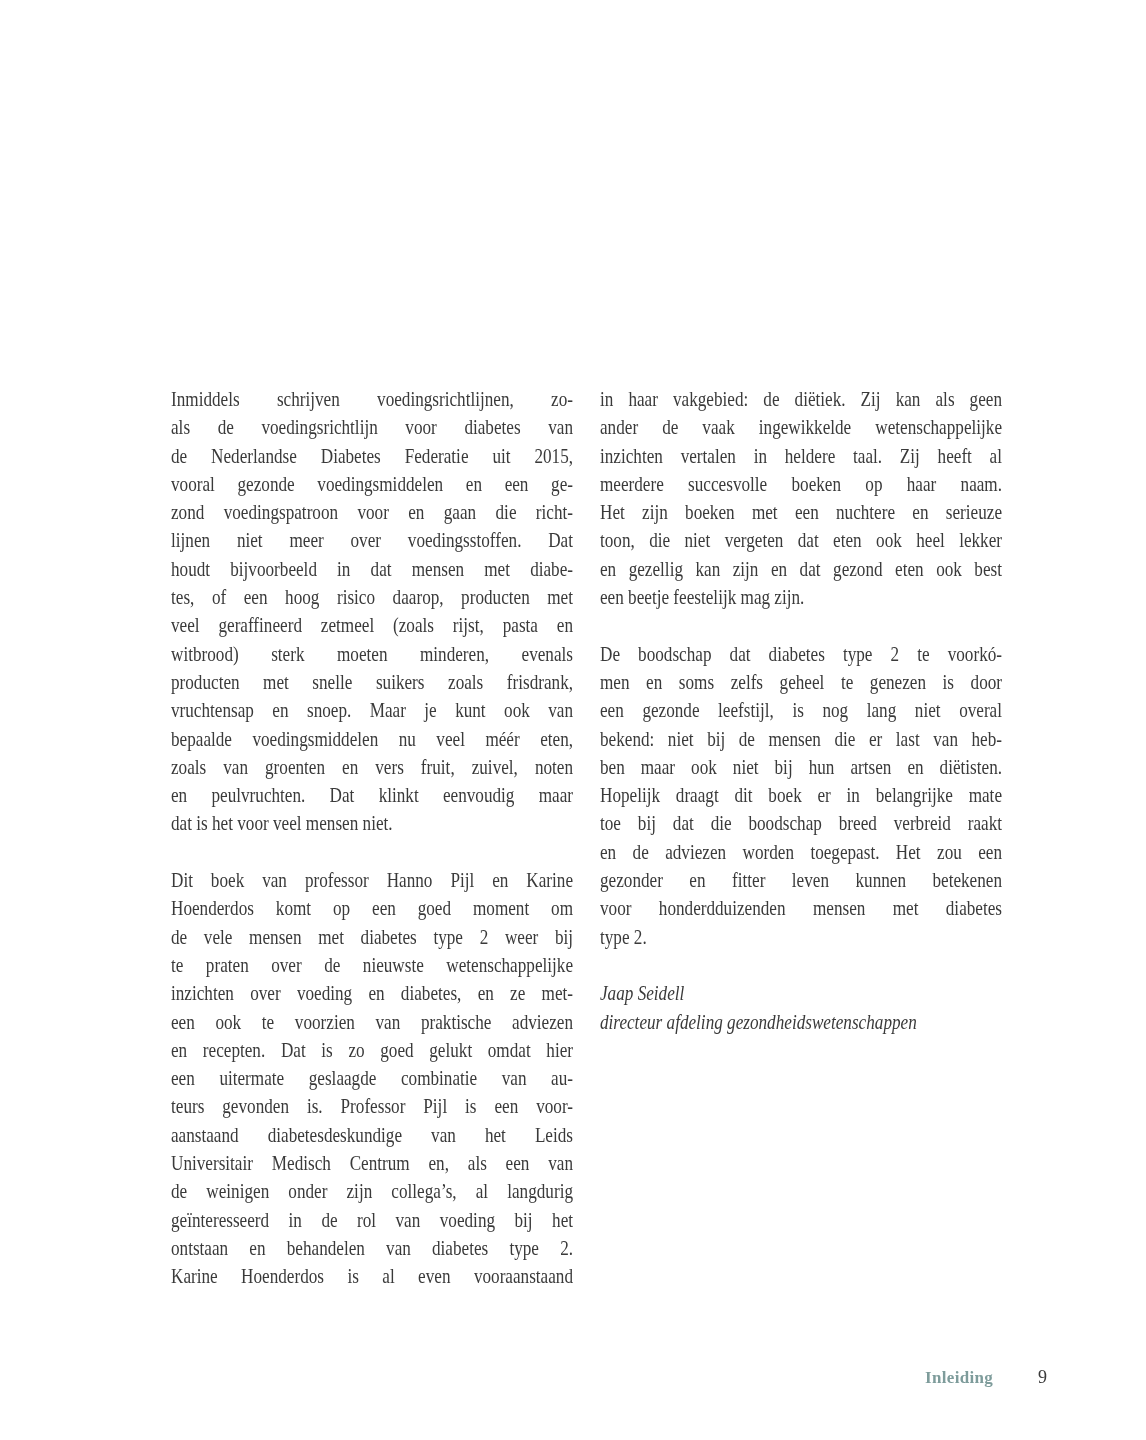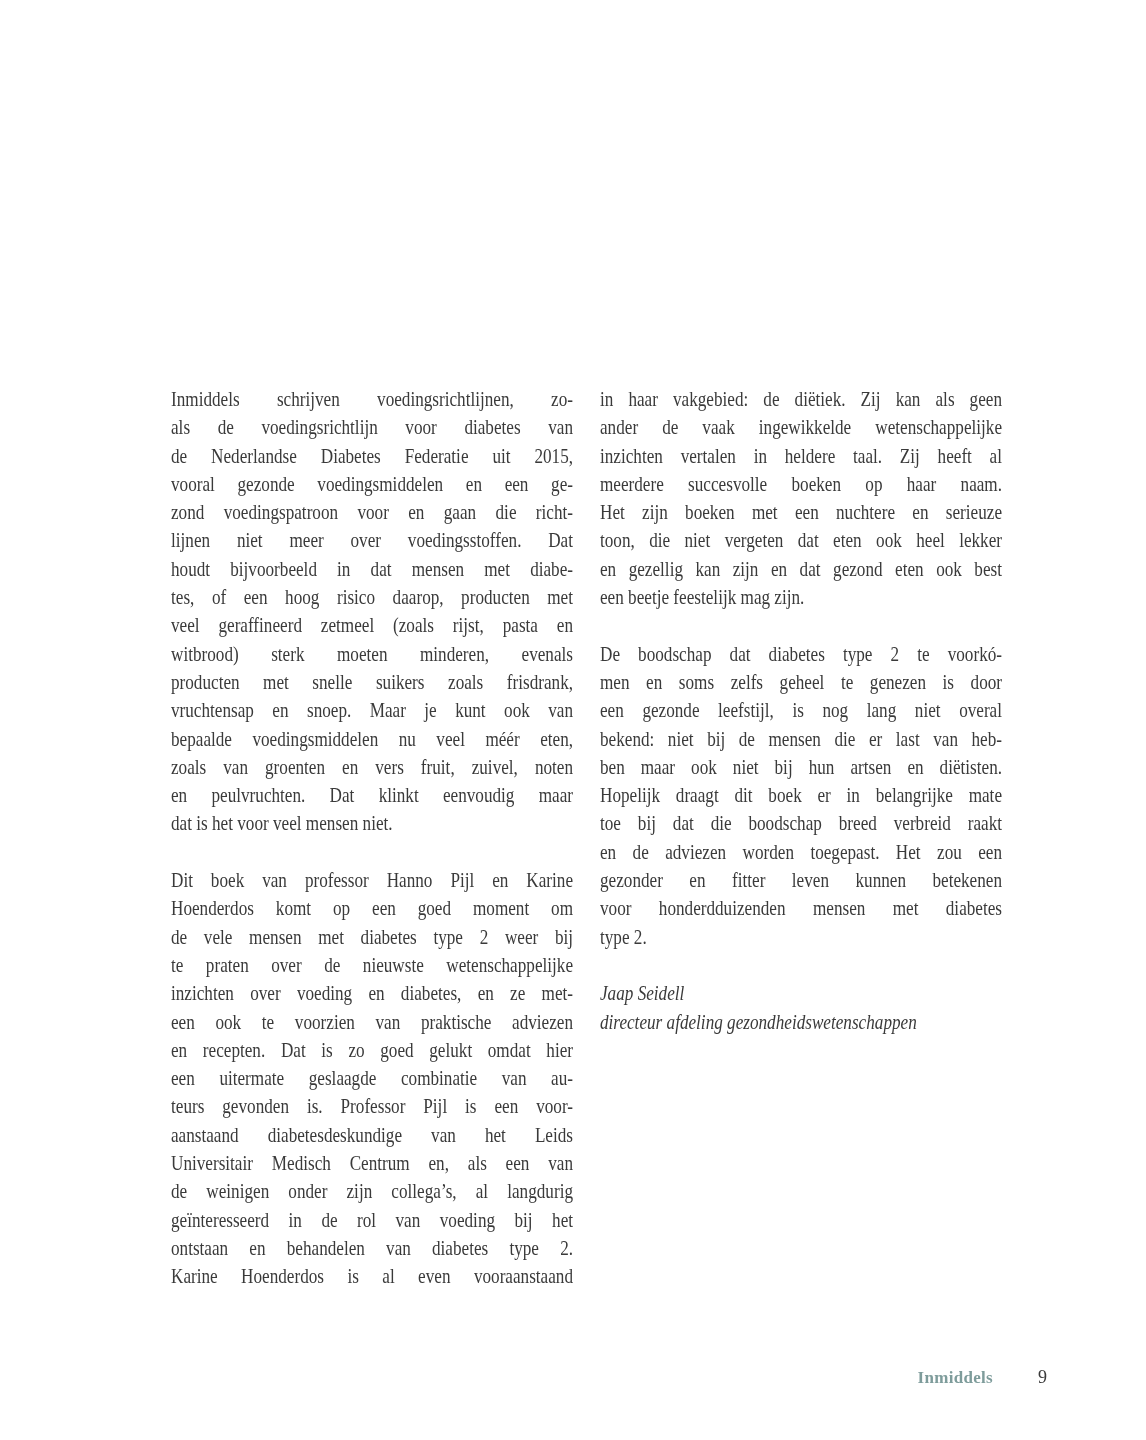--- a/index.html
+++ b/index.html
@@ -126,17 +126,17 @@
         <div class="line">voor honderdduizenden mensen met diabetes</div>
         <div class="line last">type 2.</div>
       </div>
     <div class="sig">
         <div class="line">Jaap Seidell</div>
         <div class="line last">directeur afdeling gezondheidswetenschappen</div>
       </div>
   </section>
 
   <footer class="footer">
-    <span class="section">Inmiddels</span>
+    <span class="section">Inleiding</span>
     <span class="pagenum">9</span>
   </footer>
 
 </div>
 
 </body></html>

